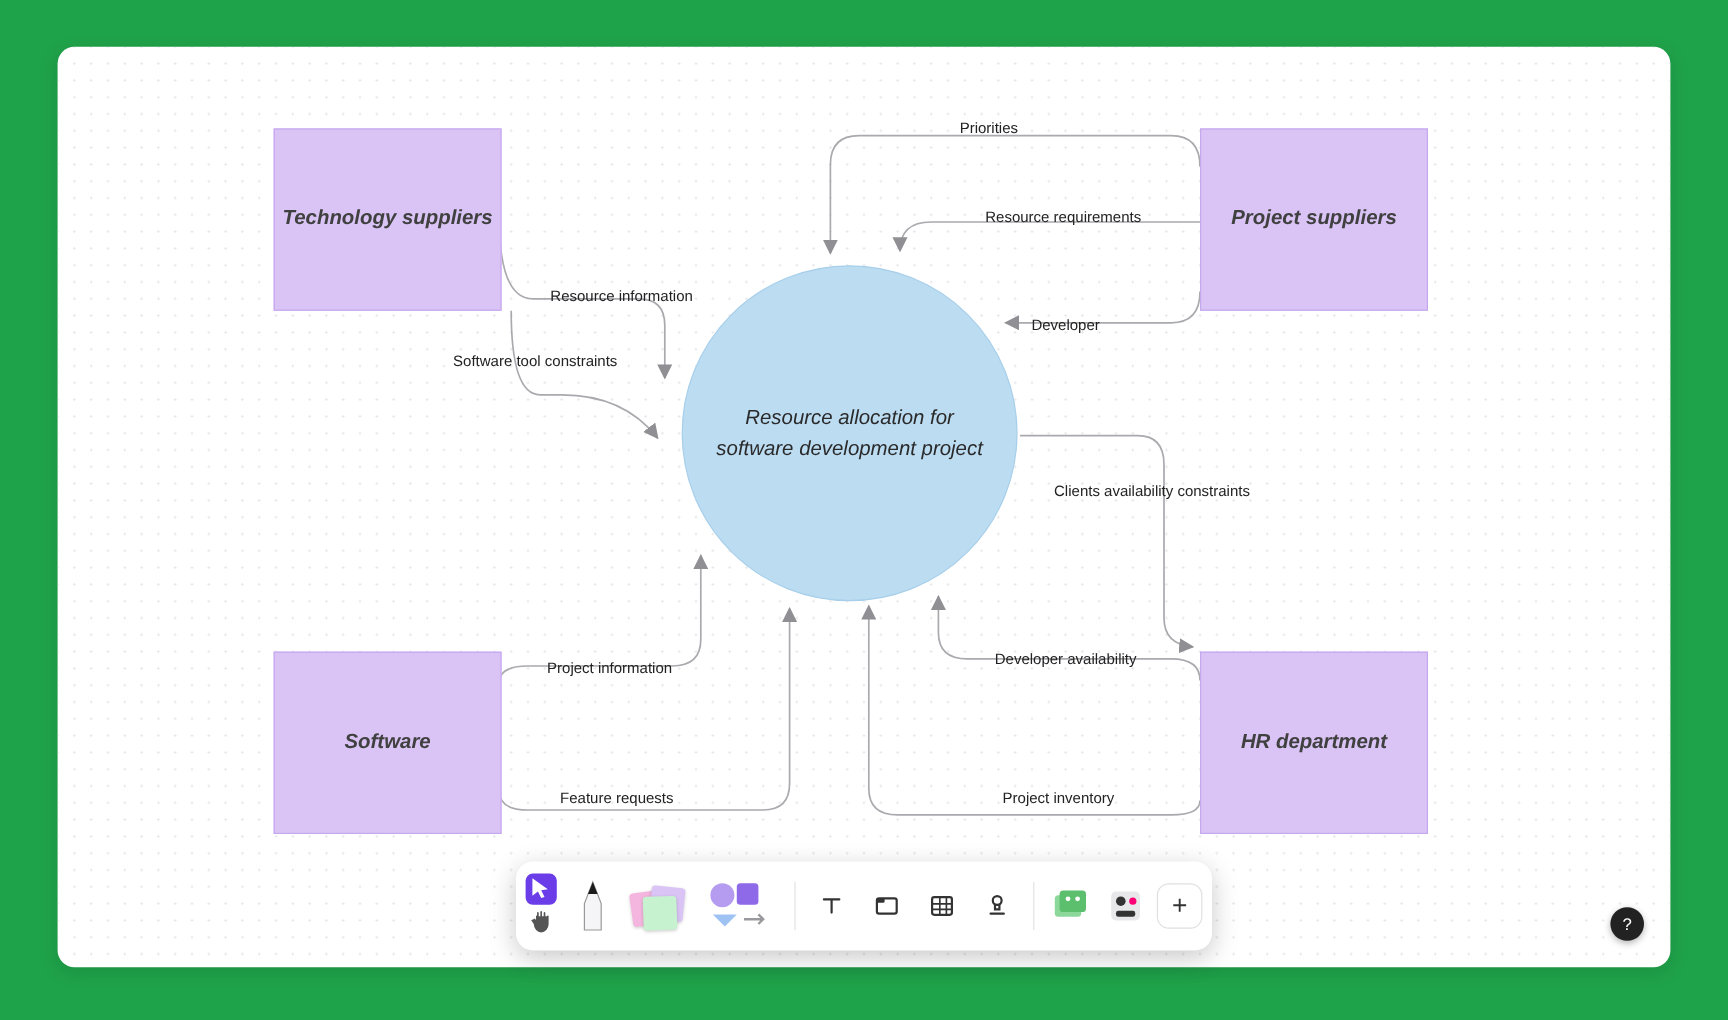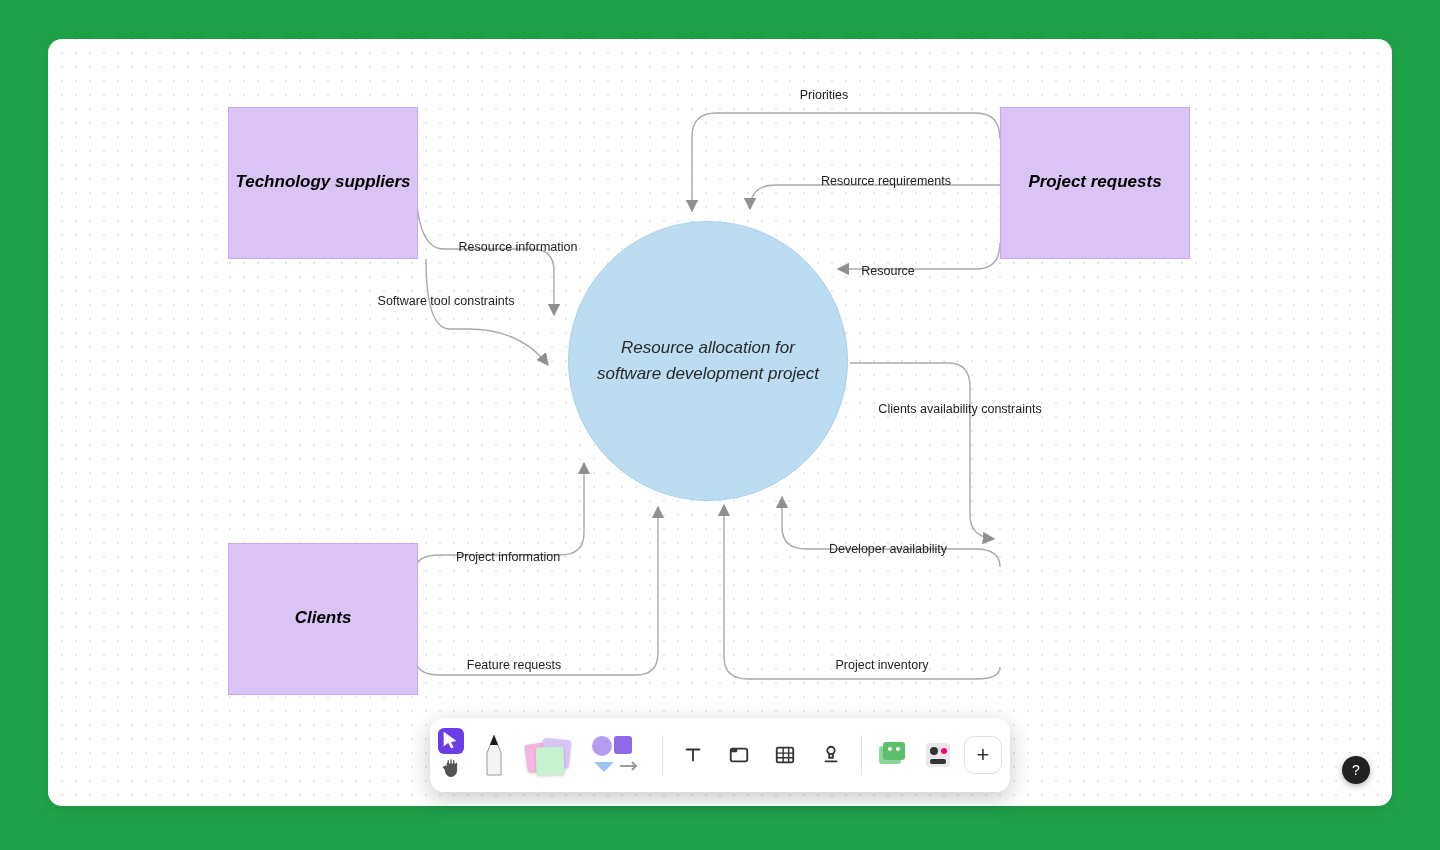--- a/index.html
+++ b/index.html
@@ -2,21 +2,21 @@
 <html><head>
 <meta charset="utf-8">
 <style>
   html,body{margin:0;padding:0;width:1440px;height:850px;overflow:hidden;font-family:-apple-system,BlinkMacSystemFont,"Segoe UI",Helvetica,Arial,sans-serif}
   .outer{background:#1fa34a;width:1440px;height:850px;display:flex;align-items:center;justify-content:center}
   .canvas-wrap{position:relative;width:1344px;height:767px;margin-top:-6px;background:#ffffff;border-radius:14px;box-shadow:0 4px 16px rgba(0,0,0,.12)}
   
   .canvas-wrap::before{content:"";position:absolute;inset:0;border-radius:14px;background-image:radial-gradient(circle,#d5d7da 1px,transparent 1px);background-size:14px 14px;background-position:7px 7px;opacity:.55}
   .layer{position:absolute;inset:0}
   svg.edges{position:absolute;inset:0;width:100%;height:100%;pointer-events:none}
-  .node-rect{position:absolute;background:#d9c4f5;border:1px solid #c6a8ef;display:flex;align-items:center;justify-content:center;text-align:center;font-style:italic;font-weight:600;color:#000000;font-size:17px;line-height:1.35}
+  .node-rect{position:absolute;background:#d9c4f5;border:1px solid #c6a8ef;display:flex;align-items:center;justify-content:center;text-align:center;font-style:italic;font-weight:600;color:#404040;font-size:17px;line-height:1.35}
   .node-circle{position:absolute;width:280px;height:280px;border-radius:50%;background:#bcdcf2;border:1px solid #a7cfea;display:flex;align-items:center;justify-content:flex-end;text-align:center;font-style:italic;color:#2a2a2a;font-size:17px;line-height:1.5;font-weight:500;padding:24px;box-sizing:border-box}
   .edge-label{position:absolute;font-size:12.5px;color:#222;white-space:nowrap;transform:translate(-50%,-50%);background:transparent}
   
   .toolbar{position:absolute;left:50%;transform:translateX(-50%);bottom:14px;height:62px;background:#fff;border-radius:14px;box-shadow:0 6px 22px rgba(0,0,0,.22);display:flex;align-items:center;padding:6px 8px;gap:6px}
   .tb-sep{width:1px;height:40px;background:#e3e3e6;margin:0 4px}
   .tb-btn{width:40px;height:48px;border-radius:8px;display:flex;align-items:center;justify-content:center;cursor:pointer}
   .tb-mini{width:26px;height:26px;border-radius:6px;display:flex;align-items:center;justify-content:center;cursor:pointer}
   .tb-col{display:flex;flex-direction:column;gap:2px;align-items:center;justify-content:center;margin-right:4px}
   .tb-icon{width:22px;height:22px}
   .tb-mini.active{background:#6a3de8;color:#fff}
@@ -51,43 +51,46 @@
           <path d="M368 530 Q368 516 392 516 L512 516 Q536 516 536 494 L536 424" marker-end="url(#ah)"></path>
           <path d="M368 620 Q368 636 392 636 L588 636 Q610 636 610 614 L610 468" marker-end="url(#ah)"></path>
 
           <path d="M802 324 L900 324 Q922 324 922 348 L922 476 Q922 498 946 500" marker-end="url(#ah)"></path>
 
           <path d="M952 528 Q952 510 928 510 L758 510 Q734 510 734 488 L734 458" marker-end="url(#ah)"></path>
           <path d="M952 628 Q952 640 928 640 L700 640 Q676 640 676 618 L676 466" marker-end="url(#ah)"></path>
         </g>
       </svg>
 
-      <div class="edge-label" style="left:776px;top:56px">Priorities</div>
+      <div class="edge-label" style="left:776px;top:68px">Priorities</div>
       <div class="edge-label" style="left:838px;top:142px">Resource requirements</div>
-      <div class="edge-label" style="left:840px;top:232px">Resource</div>
+      <div class="edge-label" style="left:840px;top:232px">Developer</div>
       <div class="edge-label" style="left:470px;top:208px">Resource information</div>
       <div class="edge-label" style="left:398px;top:262px">Software tool constraints</div>
       <div class="edge-label" style="left:460px;top:518px">Project information</div>
       <div class="edge-label" style="left:466px;top:626px">Feature requests</div>
       <div class="edge-label" style="left:912px;top:370px">Clients availability constraints</div>
       <div class="edge-label" style="left:840px;top:510px">Developer availability</div>
       <div class="edge-label" style="left:834px;top:626px">Project inventory</div>
 
       <div class="node-rect" style="left:180px;top:68px;width:188px;height:150px">
         <span>Technology suppliers</span>
       </div>
 
       <div class="node-rect" style="left:952px;top:68px;width:188px;height:150px">
-        <span>Project requests</span>
+        <span>Project suppliers</span>
       </div>
 
       <div class="node-rect" style="left:180px;top:504px;width:188px;height:150px">
-        <span>Clients</span>
+        <span>Software</span>
       </div>
 
+      <div class="node-rect" style="left:952px;top:504px;width:188px;height:150px">
+        <span>HR department</span>
+      </div>
 
       <div class="node-circle" style="left:520px;top:182px">
         <span>Resource allocation for software development project</span>
       </div>
 
       <div class="toolbar">
         <div class="tb-col">
           <div class="tb-mini active" title="Select">
             <svg class="tb-icon" viewBox="0 0 24 24">
                 <path fill="currentColor" d="M4 2l14 10-6 1 3 6-3 1-3-6-5 4z"></path>

